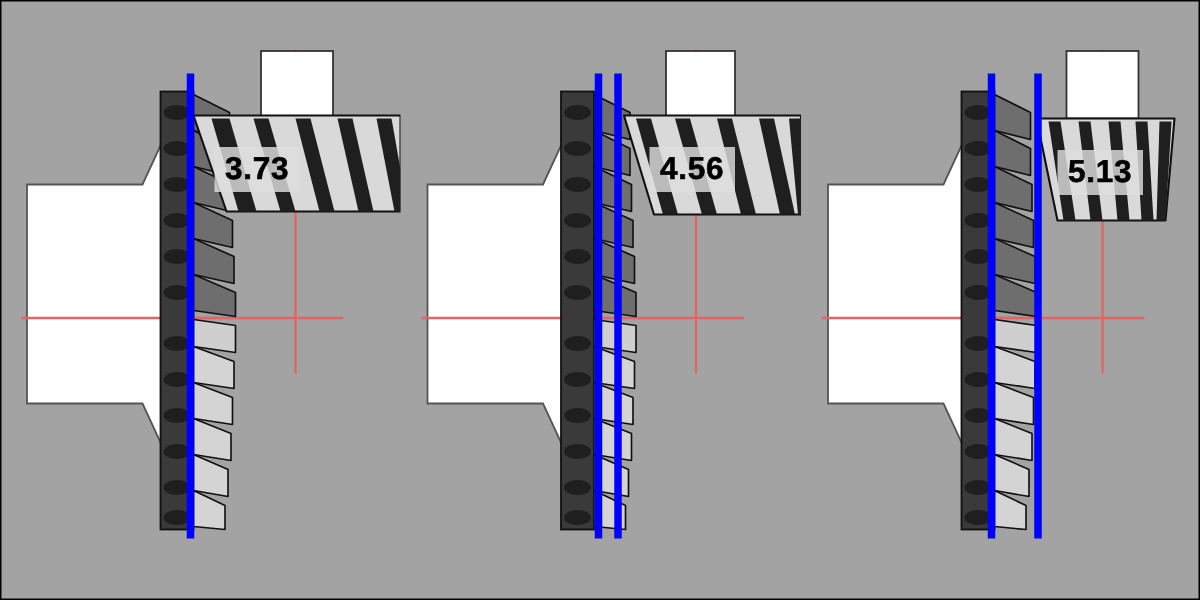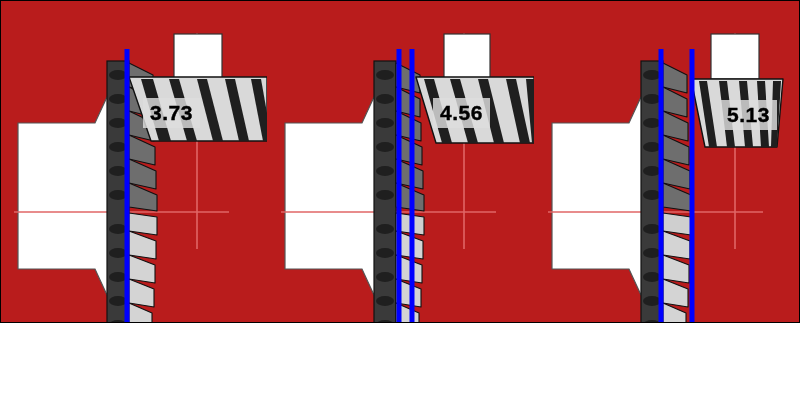--- a/index.html
+++ b/index.html
@@ -3,22 +3,22 @@
 <meta charset="utf-8">
 <style>
   html, body {
     margin: 0;
     padding: 0;
     background: #ffffff;
   }
   #stage {
     position: relative;
     width: 800px;
-    height: 323px;
-    background: #b91c1c;
+    height: 400px;
+    background: #a3a3a3;
     border: 1px solid #000000;
     box-sizing: border-box;
     overflow: hidden;
     font-family: "Liberation Sans", sans-serif;
   }
   .panel {
     position: absolute;
     top: 0;
     width: 266px;
     height: 400px;
@@ -224,17 +224,17 @@
         <path d="M164,80 L172,80 L182,146 L174,146 Z"></path>
         <path d="M184,80 L192,80 L200,146 L192,146 Z"></path>
         <path d="M204,80 L212,80 L218,146 L210,146 Z"></path>
         <path d="M222,80 L230,80 L234,146 L226,146 Z"></path>
         <path d="M238,80 L246,80 L242,146 L236,146 Z"></path>
       </g>
 
       <line x1="126" y1="48" x2="126" y2="358" stroke="#0000ff" stroke-width="5"></line>
       <line x1="157" y1="48" x2="157" y2="358" stroke="#0000ff" stroke-width="5"></line>
     </svg>
-    <div class="ratio-label" style="left:170px; top:99px;margin-left:15px;">5.13</div>
+    <div class="ratio-label" style="left:170px; top:99px;">5.13</div>
   </div>
 
 
 </div>
 
 </body></html>

